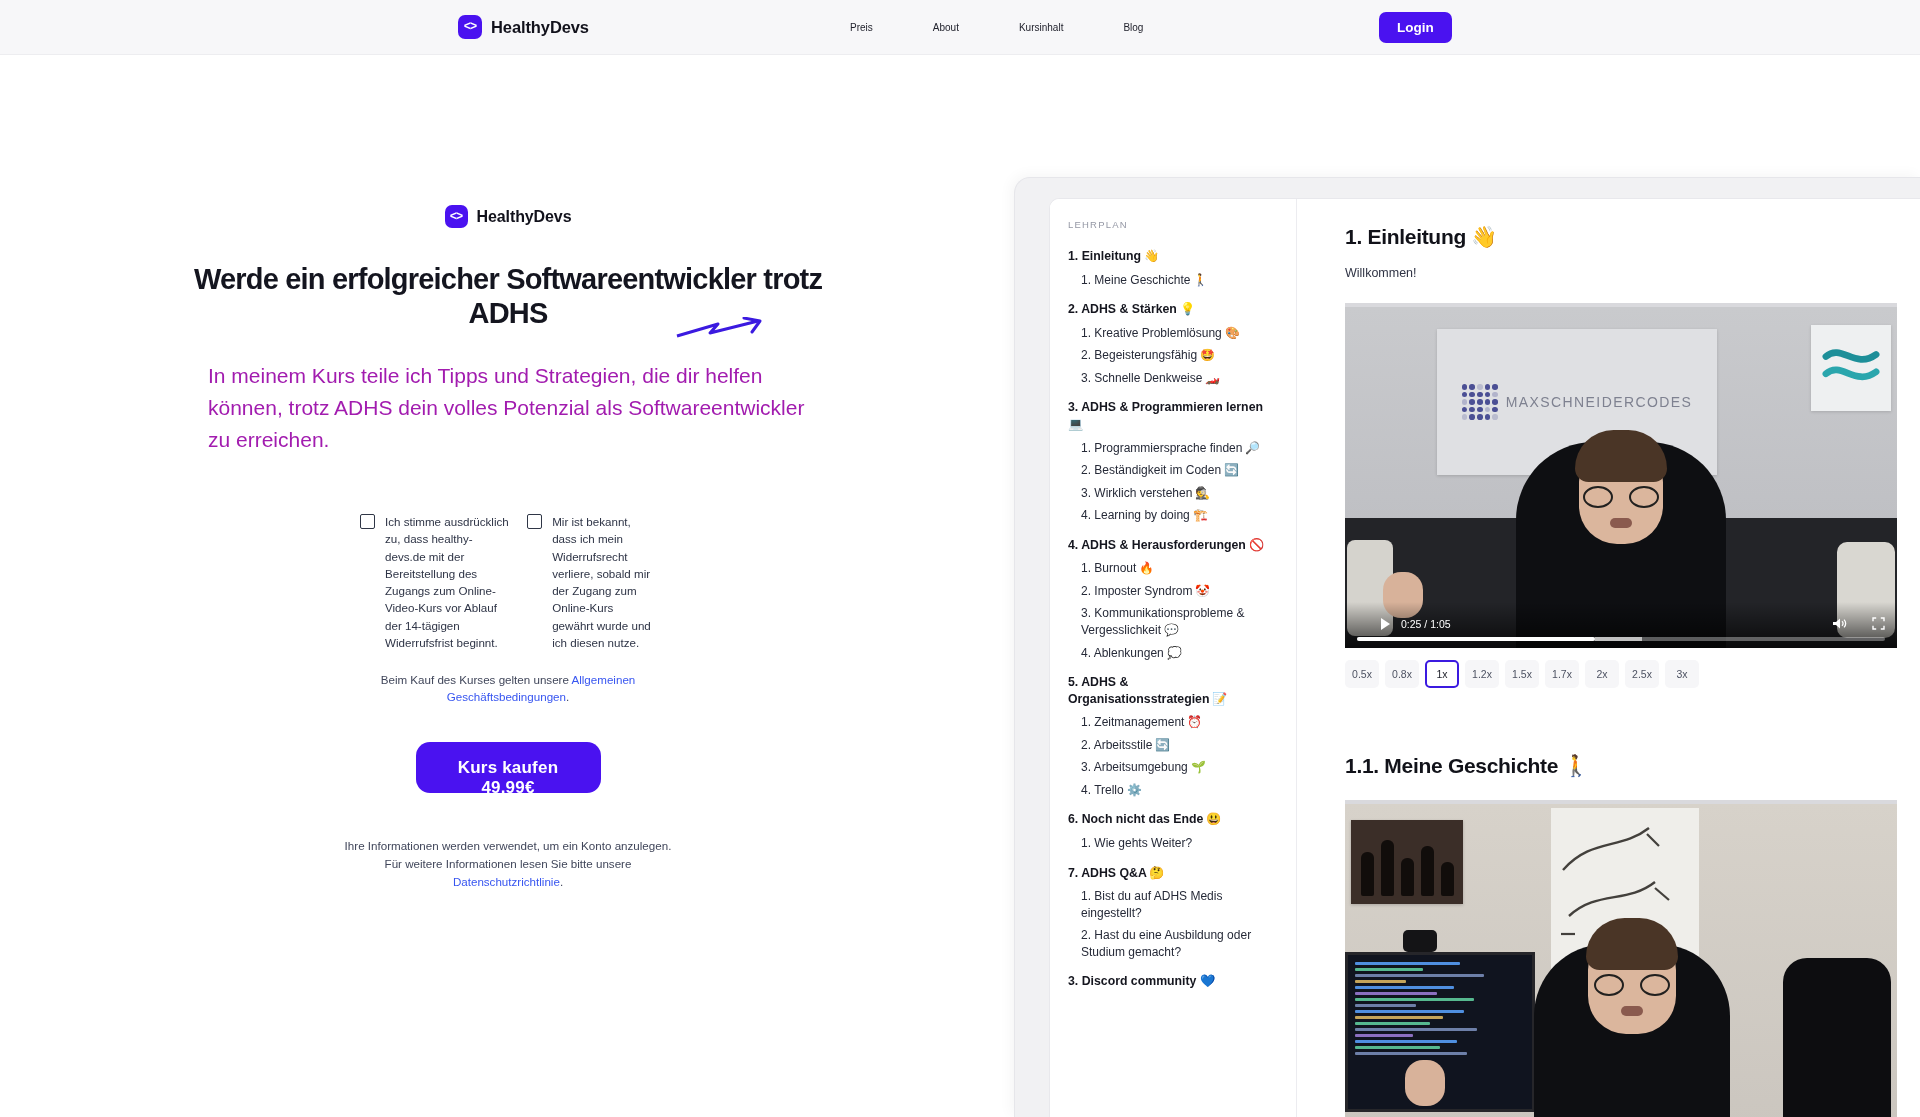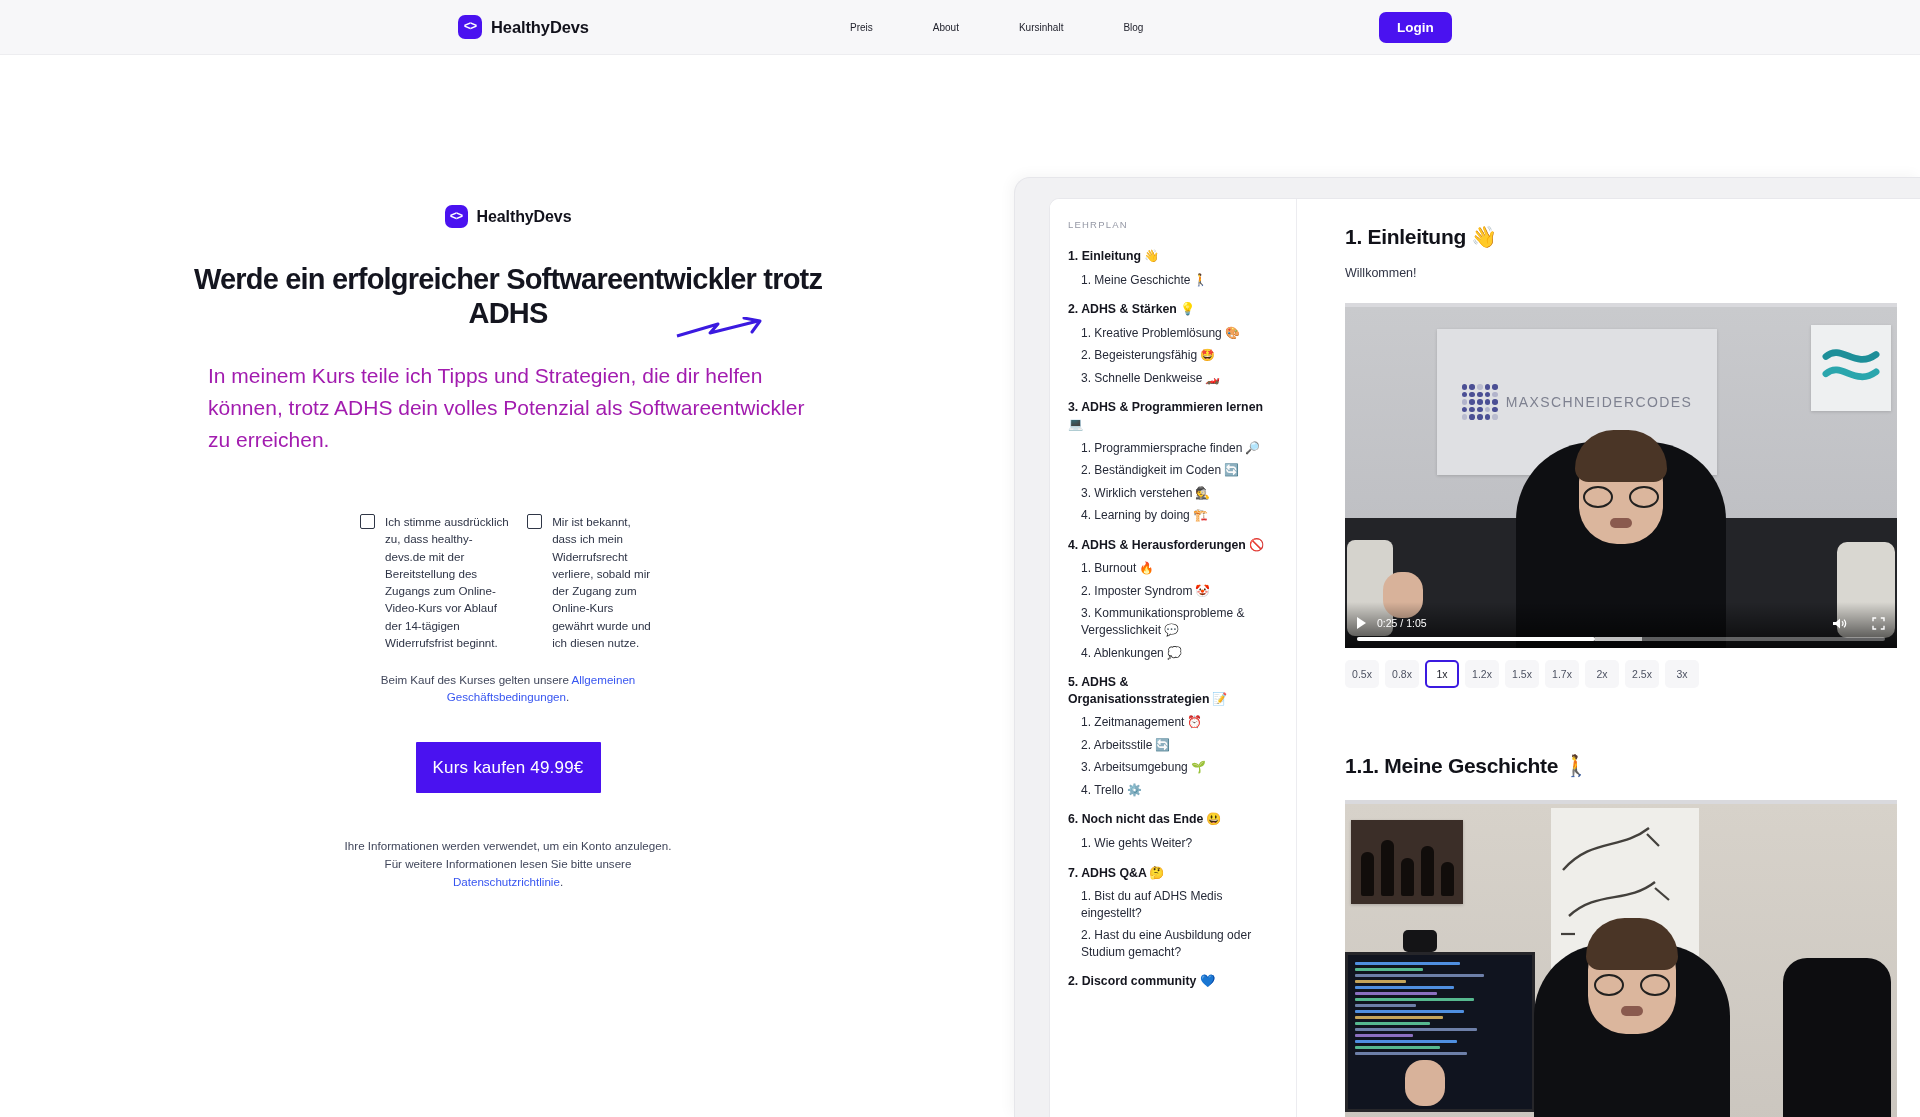--- a/index.html
+++ b/index.html
@@ -126,26 +126,26 @@
     line-height: 1.5;
     color: #40465a;
   }
   .terms a { color: #3755f0; text-decoration: none; cursor: pointer; }
 
   .buy-btn {
     margin-top: 36px;
     background: #4a12f0;
     color: #fff;
     border: none;
-    border-radius: 1px;
+    border-radius: 14px;
     width: 124px;
     padding: 16px;
     height: 51px;
     font-size: 17px;
-    font-weight: 400;
+    font-weight: 700;
     cursor: pointer;
     min-width: 185px;
     font-family: "Liberation Sans", sans-serif;
     letter-spacing: 0.2px;
   }
 
   .privacy {
     margin-top: 44px;
     width: 340px;
     text-align: center;
@@ -283,21 +283,21 @@
   .chair { position: absolute; right: 6px; bottom: 0; width: 108px; height: 172px; background: #0d0d10; border-radius: 24px 24px 0 0; }
   .person2 { position: absolute; left: 52%; bottom: 0; width: 196px; height: 186px; background: #0e0f12; border-radius: 72px 72px 0 0; transform: translateX(-50%); }
 
   
   .controls {
     position: absolute; left: 0; right: 0; bottom: 0; height: 46px;
     background: linear-gradient(180deg, rgba(0,0,0,0.0), rgba(0,0,0,0.72));
     display: flex; flex-direction: column; justify-content: flex-end;
     padding: 0 12px 7px 12px;
   }
-  .ctl-row { display: flex; gap: 11px; margin-bottom: 7px; }
+  .ctl-row { display: flex; align-items: center; gap: 11px; margin-bottom: 7px; margin-left: 24px; }
   .play-ico { width: 0; height: 0; border-left: 9px solid #fff; border-top: 6px solid transparent; border-bottom: 6px solid transparent; cursor: pointer; }
   .time { font-size: 10.5px; color: #fff; font-family: "Liberation Sans", sans-serif; }
   .spacer { flex: 1; }
   .ico-btn { cursor: pointer; display: flex; align-items: center; }
   .progress { height: 4px; background: rgba(255,255,255,0.35); border-radius: 2px; position: relative; }
   .progress .played { position: absolute; left: 0; top: 0; bottom: 0; width: 45%; background: #fff; border-radius: 2px; }
   .progress .buffer { position: absolute; left: 45%; top: 0; bottom: 0; width: 9%; background: rgba(255,255,255,0.62); }
 
   .speeds { display: flex; gap: 6px; margin-top: 12px; }
   .speed {
@@ -418,21 +418,21 @@
           <div class="lesson">1. Wie gehts Weiter?</div>
         </div>
 
         <div class="chapter">
           <div class="chapter-head">7. ADHS Q&amp;A 🤔</div>
           <div class="lesson">1. Bist du auf ADHS Medis eingestellt?</div>
           <div class="lesson">2. Hast du eine Ausbildung oder Studium gemacht?</div>
         </div>
 
         <div class="chapter">
-          <div class="chapter-head">2. Discord community 💙</div>
+          <div class="chapter-head">3. Discord community 💙</div>
         </div>
       </aside>
 
       <section class="viewer">
         <h2>1. Einleitung 👋</h2>
         <div class="welcome">Willkommen!</div>
 
         <div class="video">
           <div class="scene">
             <div class="wall"></div>

